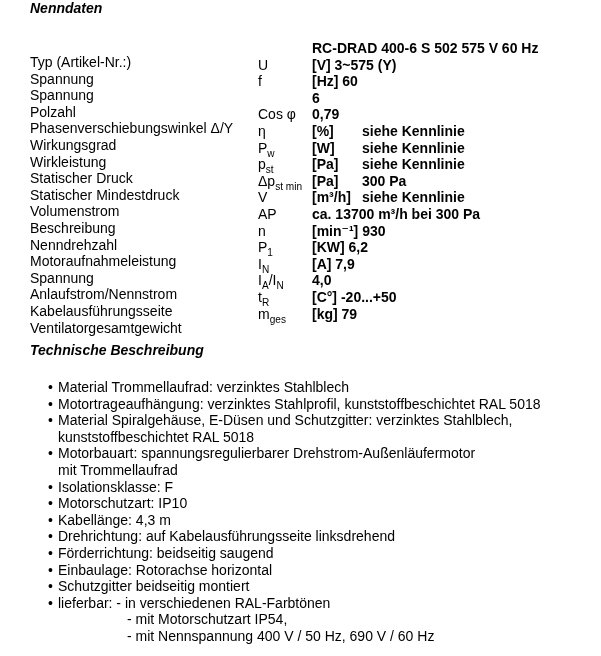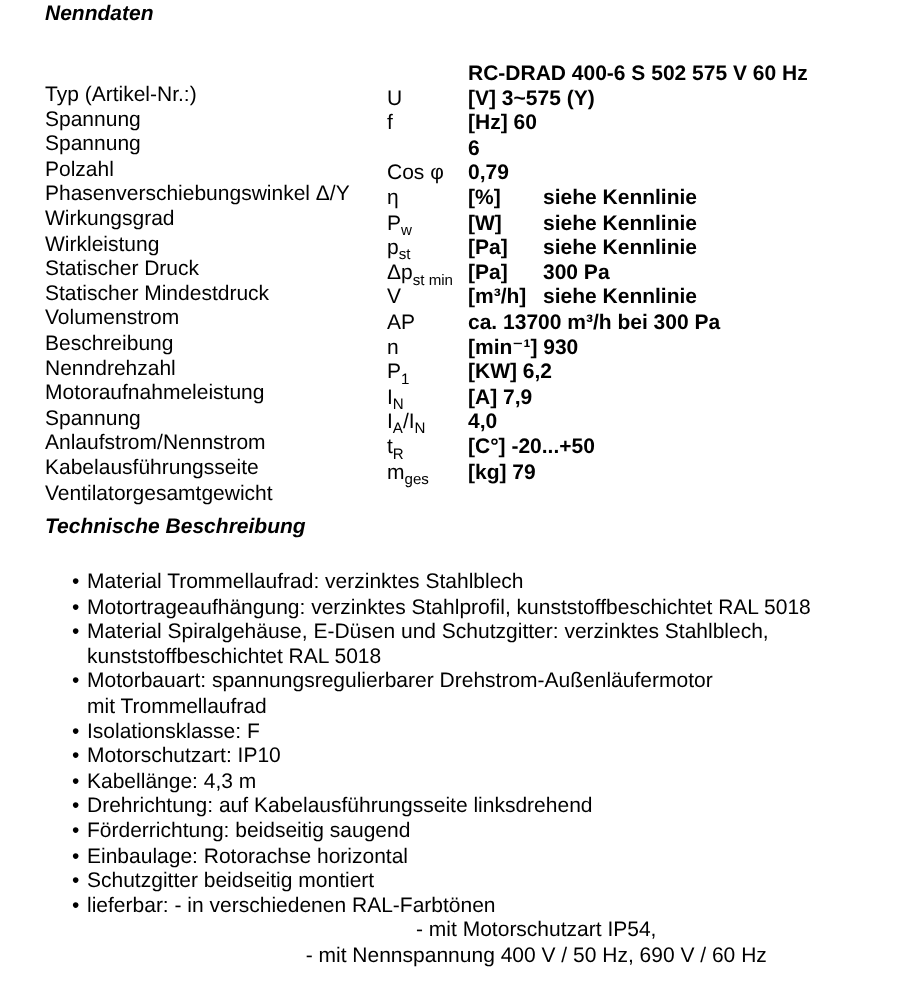--- a/index.html
+++ b/index.html
@@ -28,21 +28,21 @@
   .spec-row { position: relative; height: 16.6px; white-space: nowrap; }
   .spec-label { position: absolute; left: 0; margin-top: 14px; }
   .spec-sym { position: absolute; left: 228px; }
   .spec-rest { position: absolute; left: 282px; font-weight: bold; }
   .unit-tab { display: inline-block; min-width: 50px; }
   sub { font-size: 0.72em; }
 
   .bullet-list { position: absolute; left: 48px; top: 379px; width: 540px; }
   .b-line { position: relative; height: 16.6px; padding-left: 10px; white-space: nowrap; }
   .b-dot { position: absolute; left: 0; top: 0; }
-  .b-sub { padding-left: 79px; text-align: center; }
+  .b-sub { padding-left: 79px; }
 </style>
 </head>
 <body>
 
 <div class="page">
   <div class="sec-title" id="title-nenndaten">Nenndaten</div>
 
   <div class="spec-table" id="spec-table">
       <div class="spec-row">
         <span class="spec-label">Typ (Artikel-Nr.:)</span>

